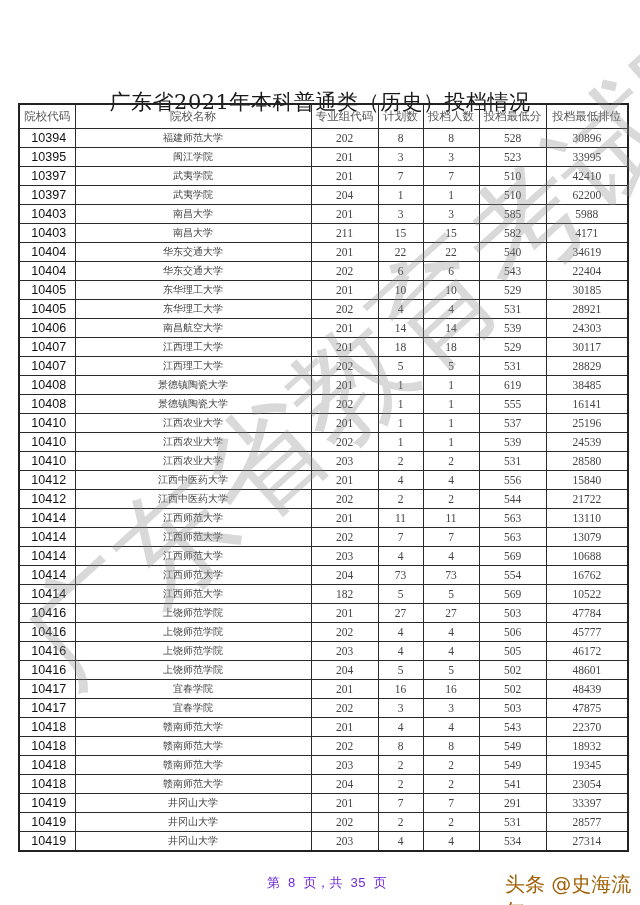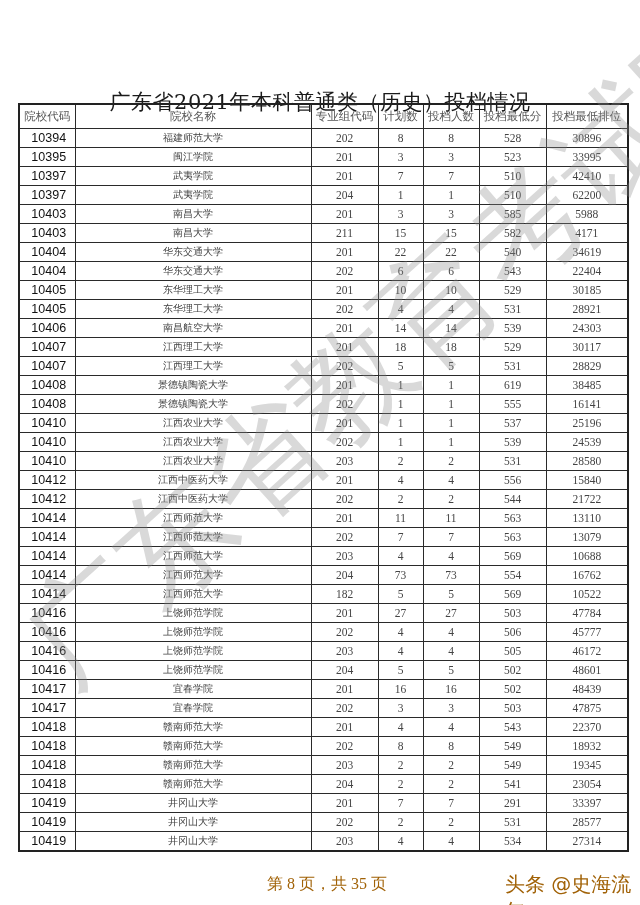--- a/index.html
+++ b/index.html
@@ -21,22 +21,22 @@
       border: 1px solid #2a2a2a; padding: 0; text-align: center;
       white-space: nowrap; overflow: hidden; height: 18px; line-height: 18px;
       font-size: 11px; color: #333;
     }
     table.grid th { height: 23px; line-height: 23px; font-weight: normal; font-size: 11.5px; color: #555; }
     table.grid td.code { font-family: "Liberation Sans", sans-serif; font-size: 12.5px; color: #111; text-align: center; padding-left: 3px; }
     table.grid td.name { font-size: 10px; color: #444; }
     table.grid td.num { font-family: "Liberation Serif", serif; font-size: 11.5px; color: #444; }
     table.grid { border: 2px solid #222; }
     .footer {
-      position: absolute; top: 874px; left: 267px; font-size: 16px; color: #a16207;
-      font-family: Liberation Serif, serif;
+      position: absolute; top: 874px; left: 267px; font-size: 13px; color: #6d28d9;
+      font-family: Liberation Mono, monospace;
     }
     .watermark-credit {
       position: absolute; top: 871px; left: 505px; font-size: 20px; color: #a16207;
       font-family: "DejaVu Sans", sans-serif;
     }
     .wm {
       position: absolute; left: 0; top: 0; width: 640px; height: 905px; pointer-events: none;
     }
   </style>
 </head>

